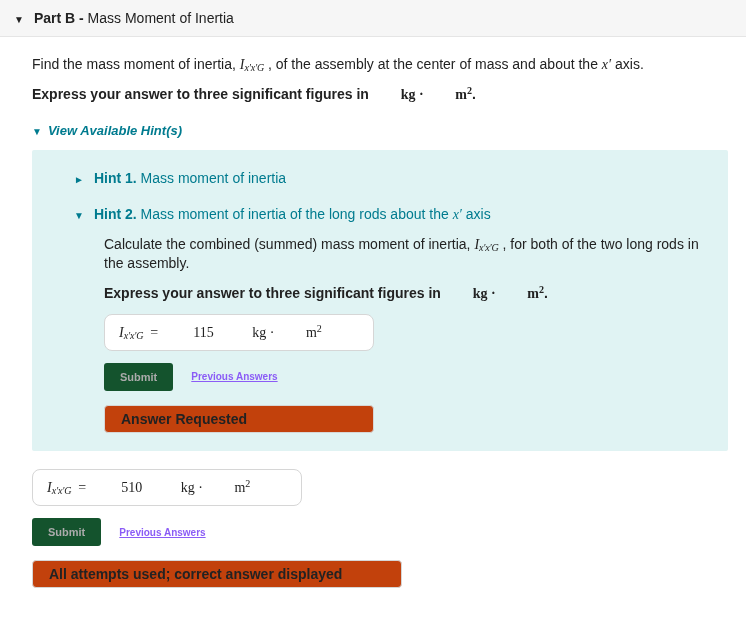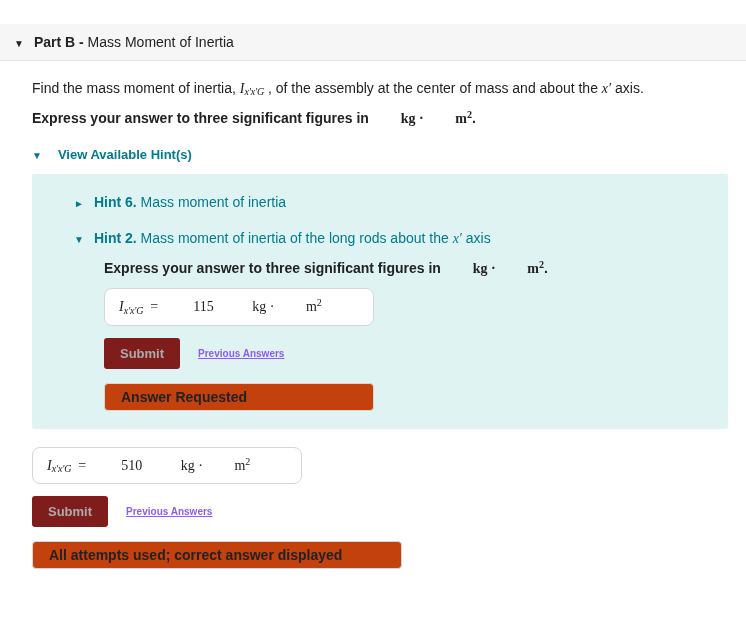--- a/index.html
+++ b/index.html
@@ -10,42 +10,42 @@
     color: #222;
     background: #fff;
   }
   .part-header {
     background: #f6f6f6;
     border-bottom: 1px solid #e5e5e5;
     padding: 10px 18px 10px 14px;
     display: flex;
     align-items: center;
     gap: 10px;
-    margin-top: 24px;
   }
   .caret-down::before { content: "▼"; font-size: 10px; color: #222; }
   .caret-right::before { content: "►"; font-size: 10px; color: #222; }
   .part-title-prefix { font-weight: 700; }
   .part-title-suffix { font-weight: 400; }
   .content { padding: 18px 18px 18px 32px; }
   .prompt-line { margin-bottom: 10px; line-height: 1.35; }
   .bold { font-weight: 700; }
   .mathvar { font-family: Georgia, "Times New Roman", serif; font-style: italic; }
   .mathsub { font-size: 0.72em; font-style: italic; position: relative; top: 0.22em; letter-spacing: -0.2px; text-align: right; }
   .mathsup { font-size: 0.72em; position: relative; top: -0.5em; }
   .upright { font-style: normal; margin-left: 28px; }
   .hints-toggle {
     color: #007b8f;
     font-weight: 600;
     display: inline-flex;
     align-items: center;
-    gap: 16px;
+    gap: 6px;
     cursor: pointer;
     margin: 8px 0 12px 0;
     font-size: 13px;
+    font-style: italic;
   }
   .hints-toggle .caret-down::before { color: #007b8f; }
   .hints-panel {
     background: #e0f3f3;
     border-radius: 2px;
     padding: 14px 16px 18px 16px;
   }
   .hint-row {
     display: flex;
     align-items: flex-start;
@@ -64,26 +64,26 @@
     border-radius: 8px;
     padding: 10px 14px;
     display: inline-block;
     min-width: 270px;
     line-height: 1.1;
   }
   .answer-val { font-family: Georgia, "Times New Roman", serif; }
   .btn-row { margin: 12px 0 0 0; display: flex; align-items: center; gap: 18px; }
   .btn {
     border: none;
-    background: #7f1d1d;
+    background: #14532d;
     color: #ababab;
     font-weight: 600;
     padding: 8px 16px;
     border-radius: 3px;
-    font-size: 13px;
+    font-size: 11px;
     cursor: default;
   }
   .link-action {
     color: #8b5cf6;
     font-weight: 600;
     text-decoration: underline;
     cursor: pointer;
     font-size: 10px;
   }
   .status-box {
@@ -126,34 +126,37 @@
     <span class="caret-down"></span>
     <span>View Available Hint(s)</span>
   </div>
 
   
   <div class="hints-panel">
 
     <div class="hint-row">
       <span class="caret-right"></span>
       <span>
-        <span class="hint-label">Hint 6.</span>
+        <span class="hint-label">Hint 1.</span>
         <span class="hint-title">Mass moment of inertia</span>
       </span>
     </div>
 
     <div class="hint-row" style="margin-top:8px;">
       <span class="caret-down"></span>
       <span>
         <span class="hint-label">Hint 2.</span>
         <span class="hint-title">Mass moment of inertia of the long rods about the <span class="mathvar">x′</span> axis</span>
       </span>
     </div>
 
     <div class="hint-body">
+      <div class="hint-desc">
+        <span>Calculate the combined (summed) mass moment of inertia, </span><span class="mathvar"><span>I</span><span class="mathsub">x′x′G</span></span><span> , for both of the two long rods in the assembly.</span>
+      </div>
       <div class="hint-desc bold">
         <span>Express your answer to three significant figures in </span><span class="answer-val"><span class="upright">kg</span> · <span class="upright">m</span><span class="mathsup">2</span></span>.
       </div>
 
       <div class="answer-shell">
         <span class="answer-val">
           <span class="mathvar"><span>I</span><span class="mathsub">x′x′G</span></span>
           &nbsp;=&nbsp;
           <span class="upright">115</span>
           &nbsp;&nbsp;<span class="upright">kg</span> · <span class="upright">m</span><span class="mathsup">2</span>

